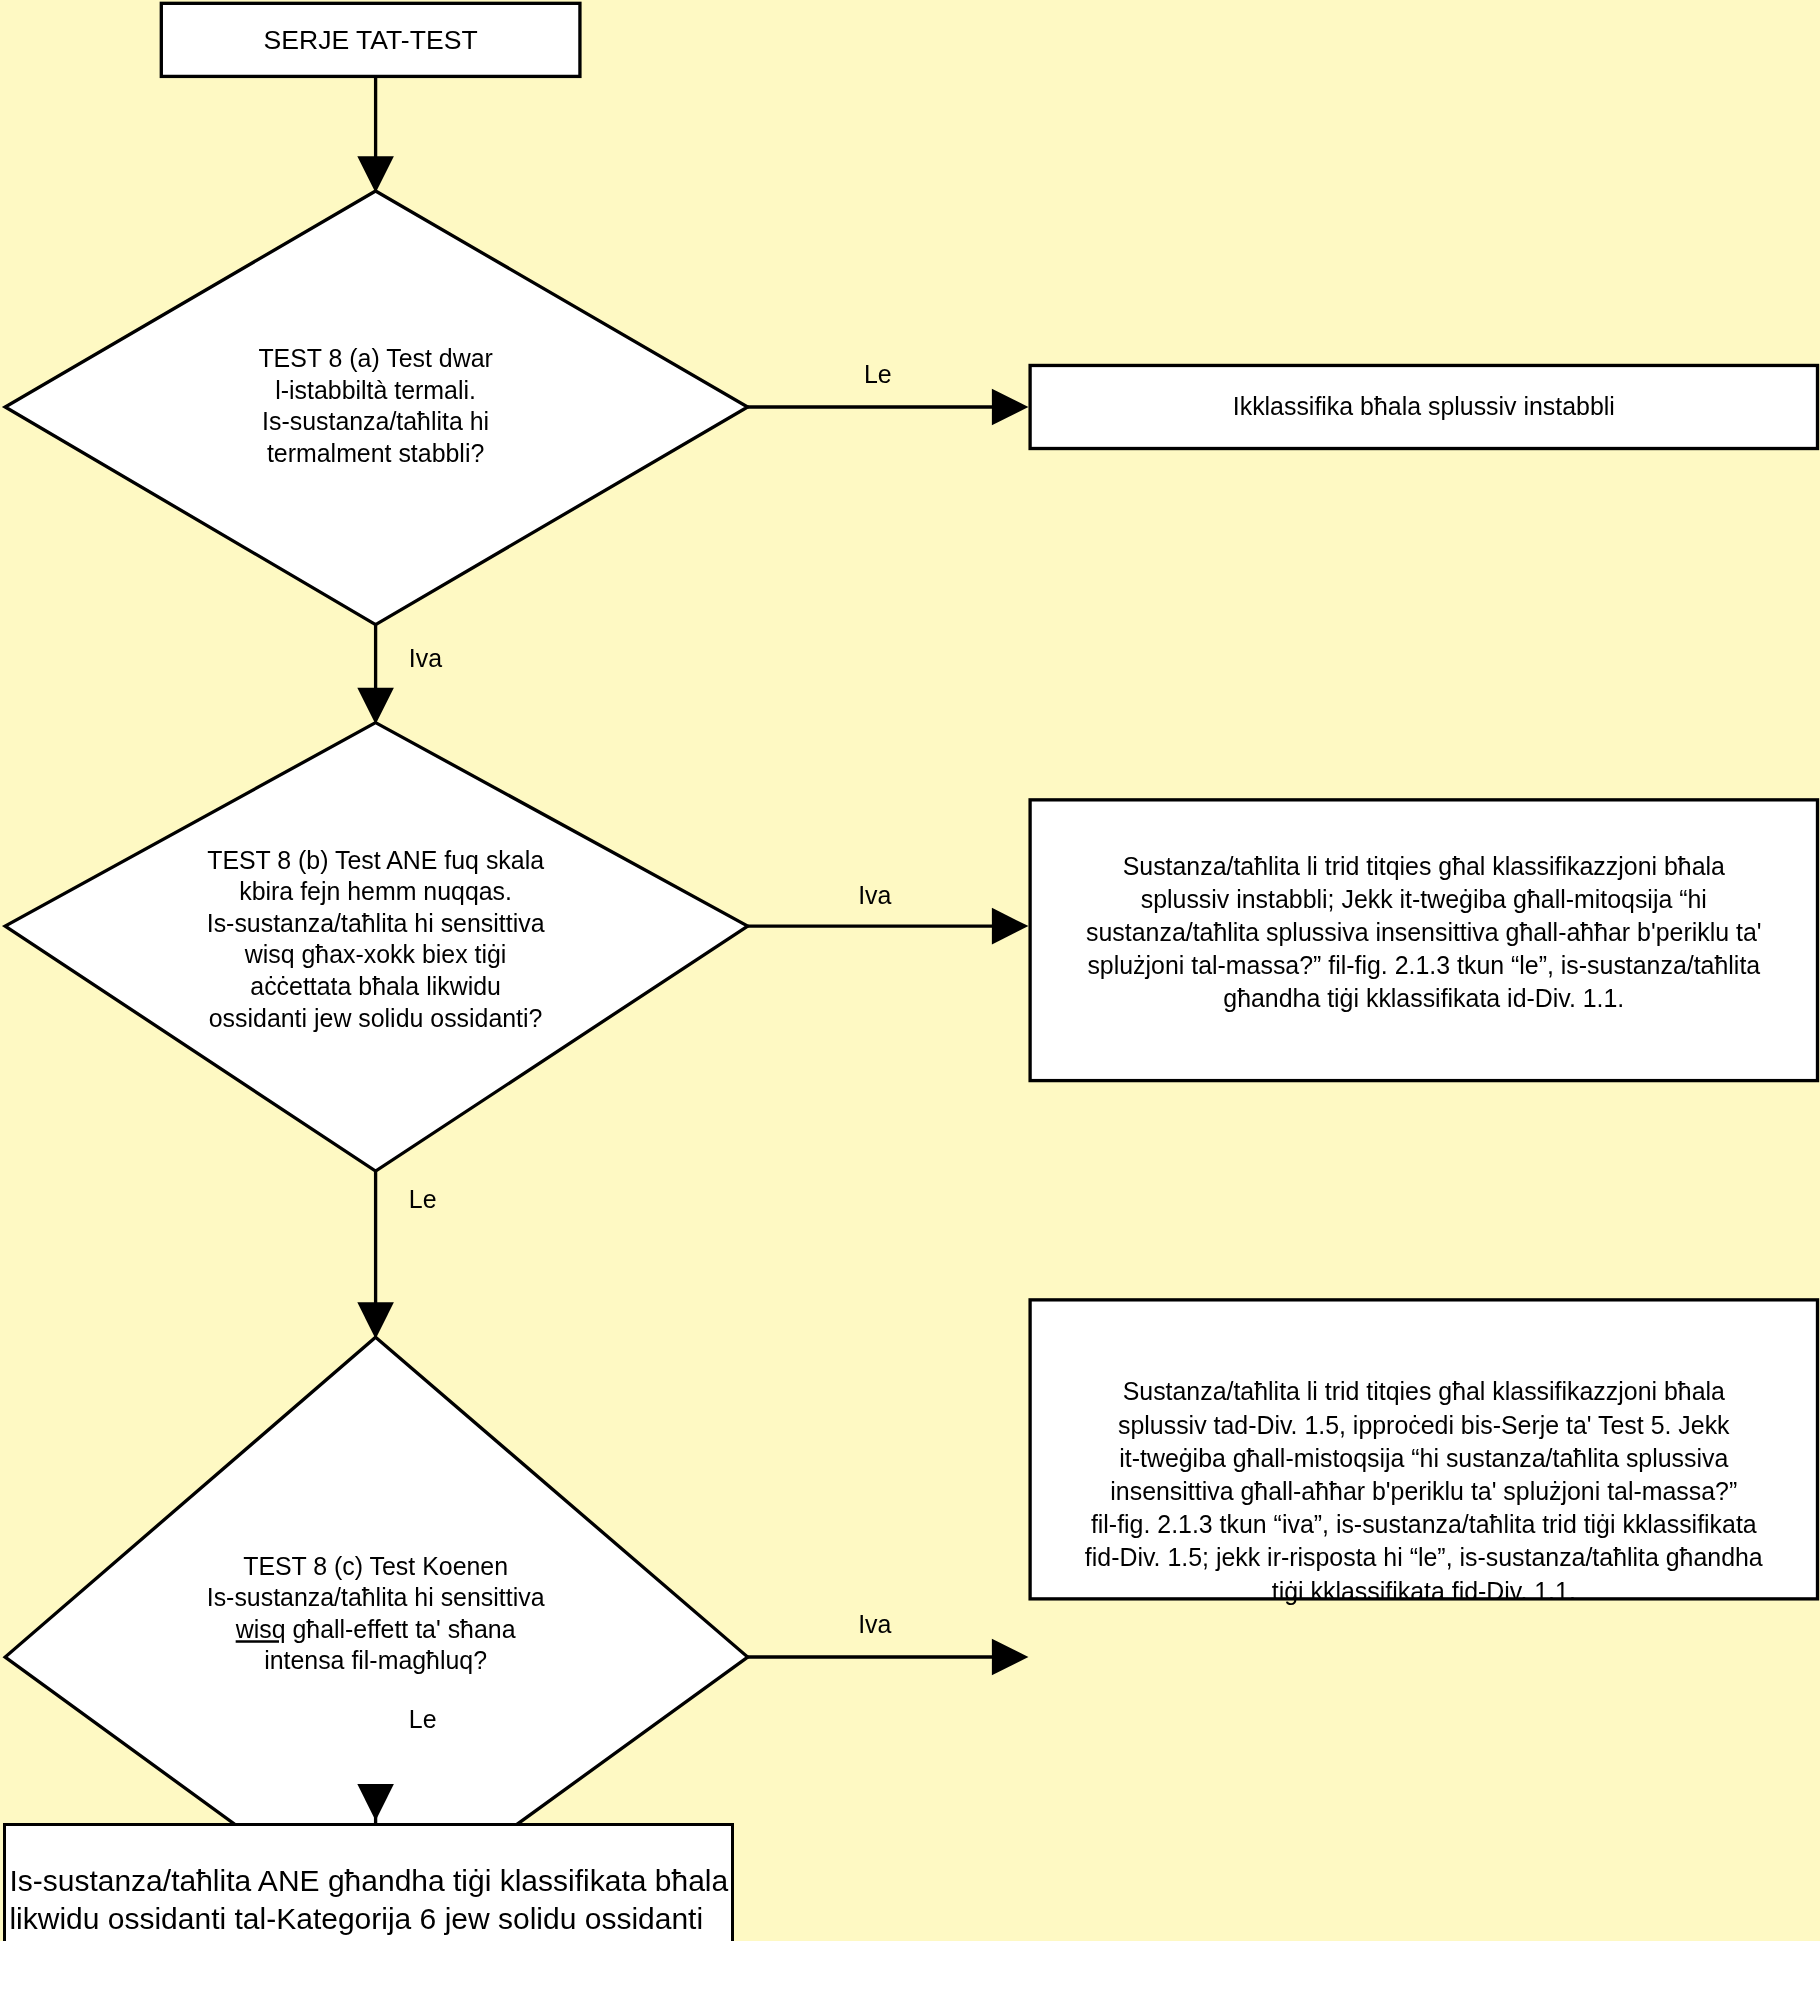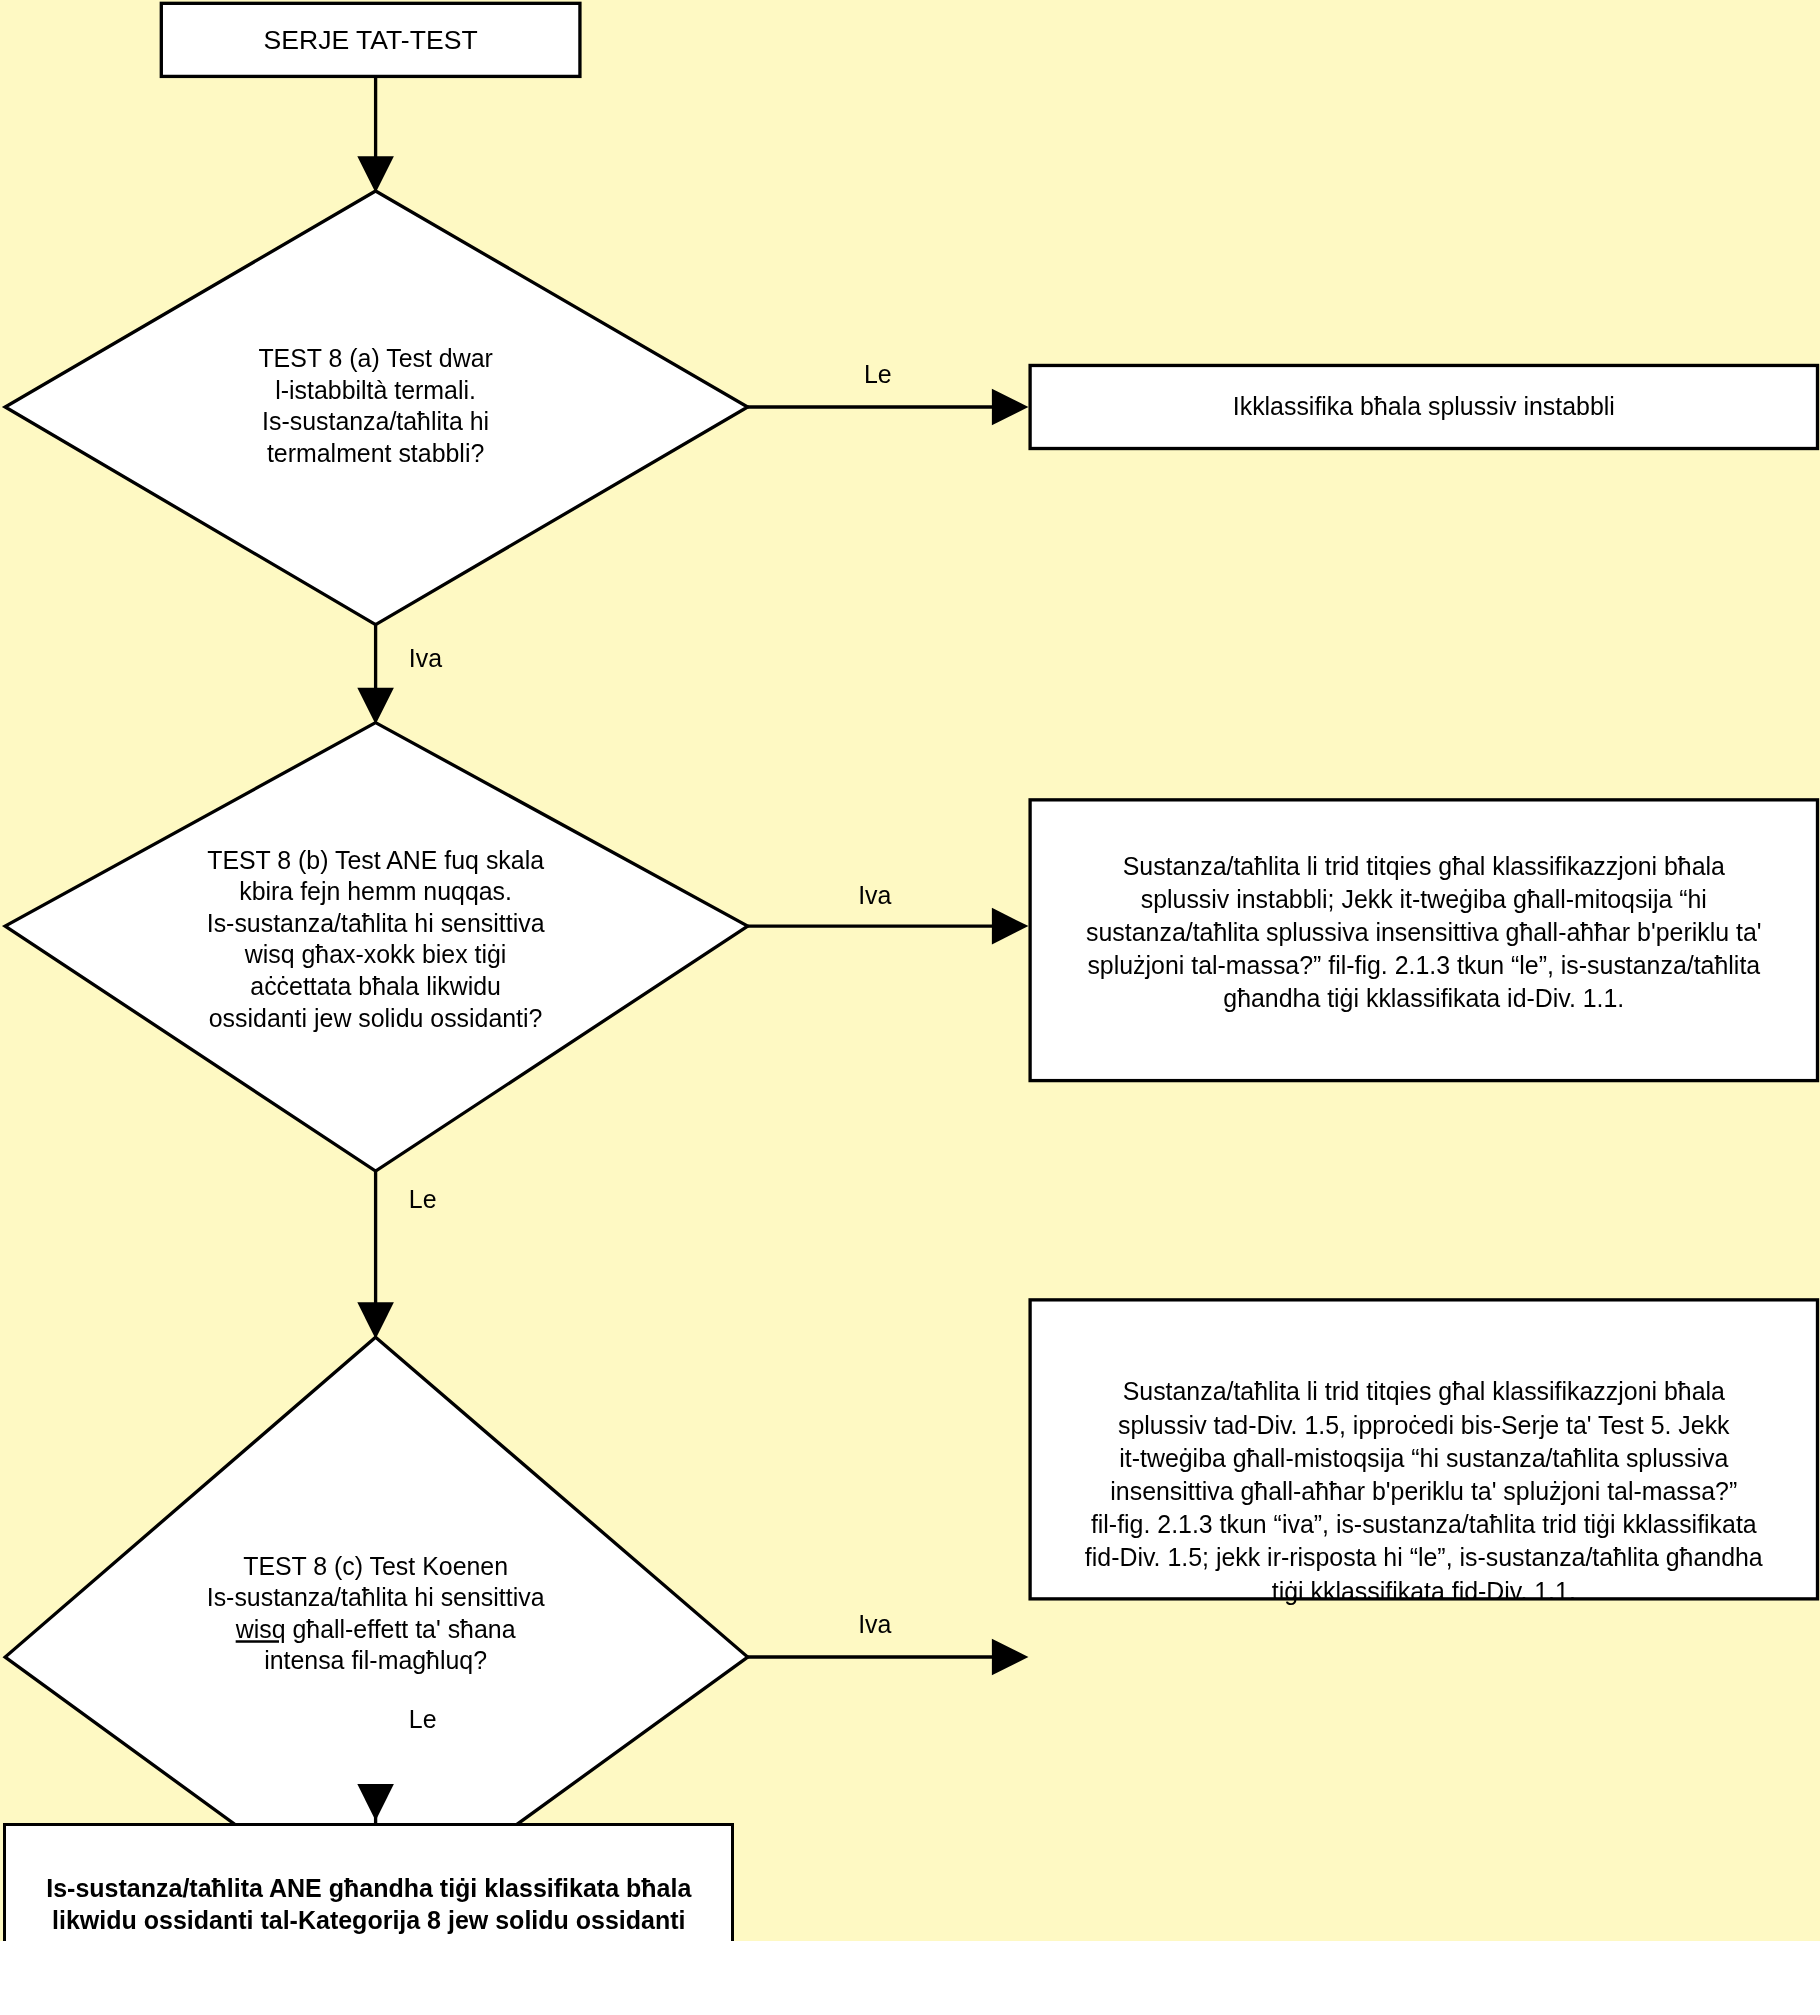--- a/index.html
+++ b/index.html
@@ -157,20 +157,20 @@
     <g>
       <line class="connector-line" x1="452" y1="2320" x2="452" y2="2170" style="display:none"></line>
       <line class="connector-line" x1="452" y1="2320" x2="452" y2="2162"></line>
       <polygon class="connector-head" points="452,2192 430,2148 474,2148"></polygon>
       <text class="edge-label" x="492" y="2072">Le</text>
     </g>
 
   </svg>
 
   <div style="position: absolute; left: 3.3px; top: 1823px; width: 731px; height: 193px; border: 3.3px solid rgb(0, 0, 0); box-sizing: border-box; background: rgb(255, 255, 255); display: flex; align-items: center; justify-content: center;">
-    <div style="text-align:center; font-size:25px; line-height:1.28; color:#000;font-weight:bold;">
+    <div style="font-size:30px; line-height:1.28; color:#000;">
       <div>Is-sustanza/taħlita ANE għandha tiġi klassifikata bħala</div>
-      <div>likwidu ossidanti tal-Kategorija 8 jew solidu ossidanti</div>
+      <div>likwidu ossidanti tal-Kategorija 6 jew solidu ossidanti</div>
       <div>tal-Kategorija 2 (taqsima 2.13 u 1.00)</div>
     </div>
   </div>
 </div>
 
 
 </body></html>

